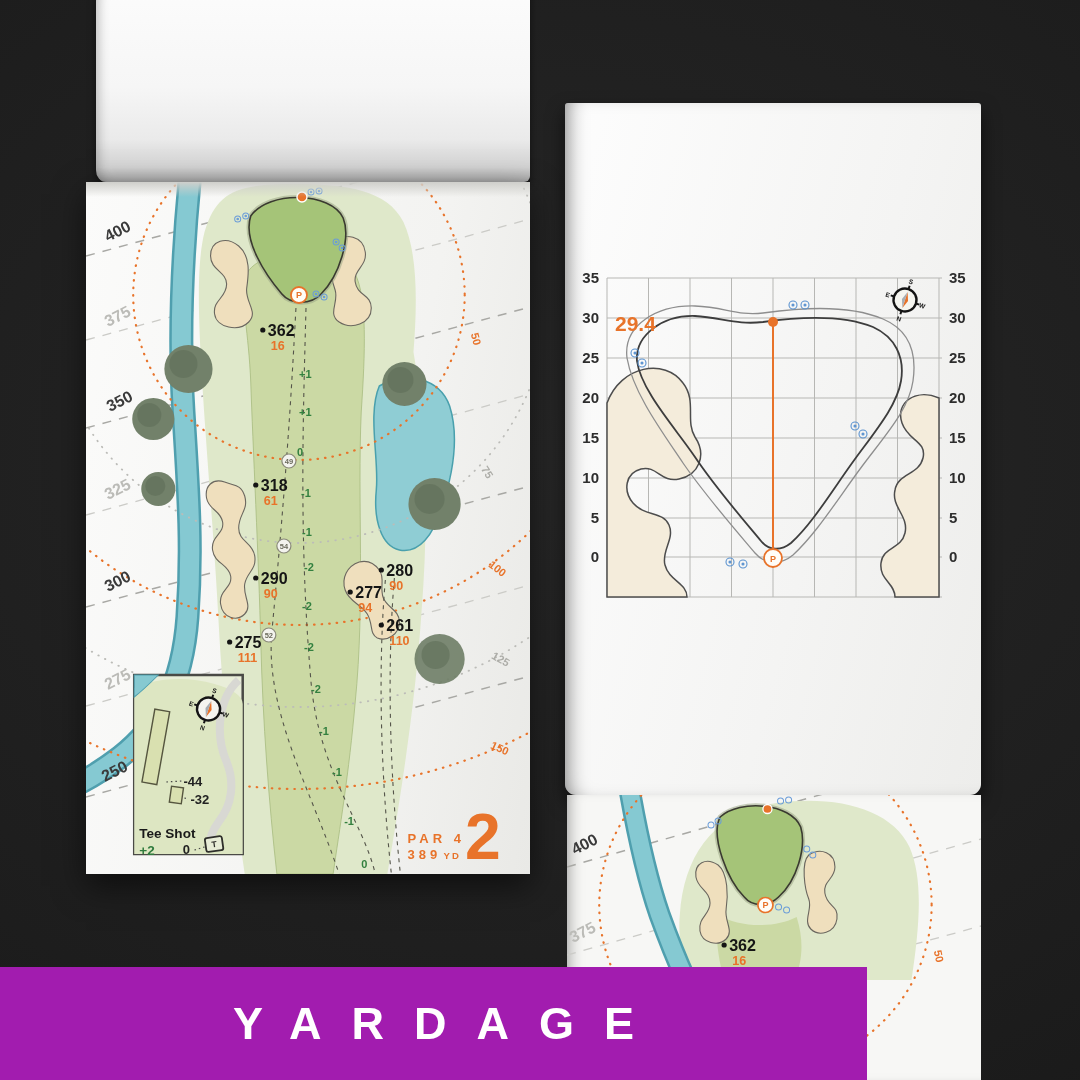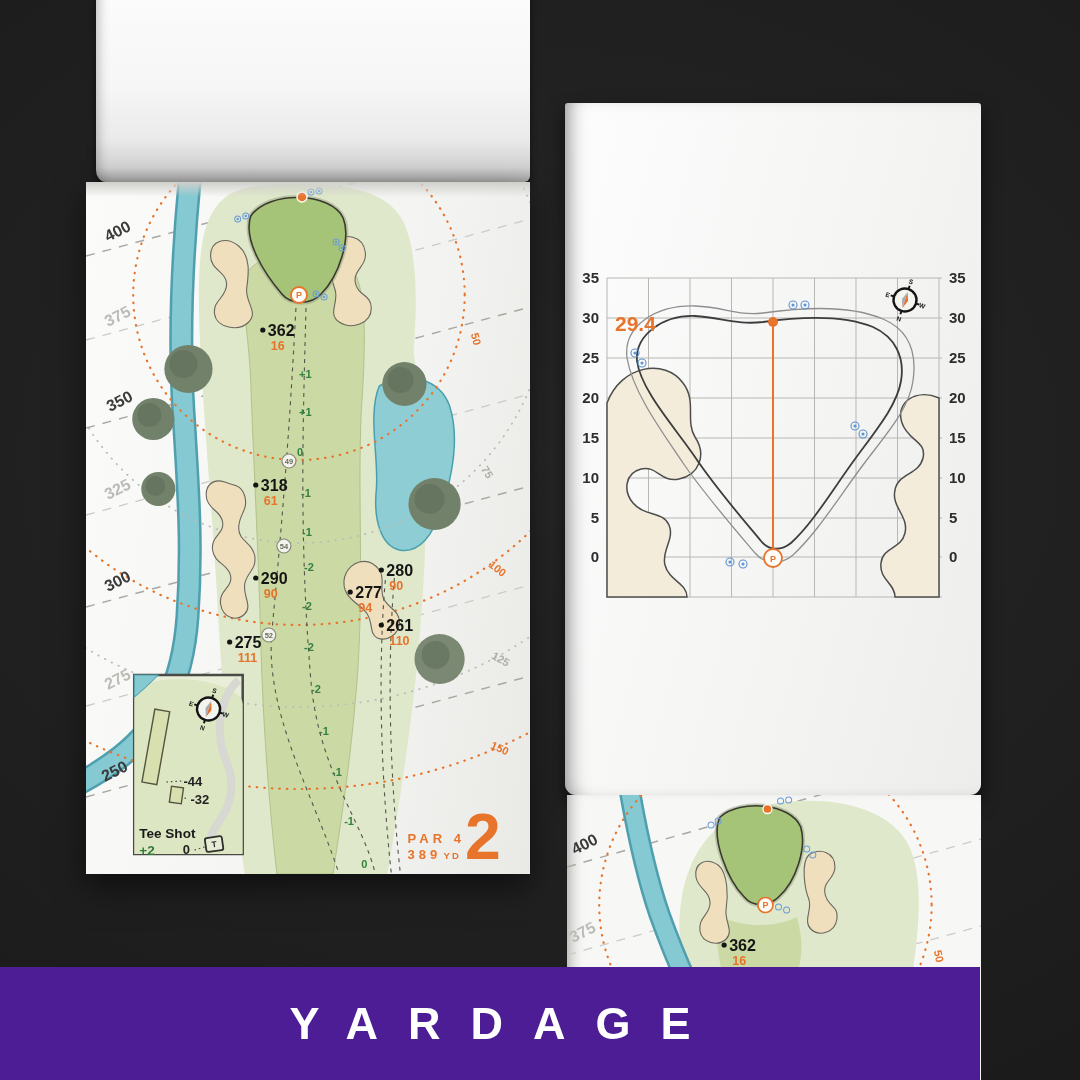--- a/index.html
+++ b/index.html
@@ -14,21 +14,21 @@
        background:linear-gradient(100deg,#fbfbfa 0%,#f3f3f1 65%,#e9e9e6 100%);
        box-shadow:0 12px 30px rgba(0,0,0,.55);}
   #map-page .fold-shade{position:absolute;left:0;top:0;right:0;height:15px;
        background:linear-gradient(#cfcfcb,rgba(255,255,255,0));pointer-events:none;}
   #green-page{left:565px;top:103px;width:416px;height:692px;
        background:linear-gradient(105deg,#fdfdfd 0%,#f4f4f3 60%,#ededeb 100%);
        border-radius:3px 3px 11px 11px;
        box-shadow:inset 15px 0 20px -13px rgba(0,0,0,.5), 0 9px 18px rgba(0,0,0,.6);}
   #next-page{left:567px;top:795px;width:414px;height:285px;background:#f7f7f5;
        box-shadow:inset 12px 0 16px -11px rgba(0,0,0,.4);}
-  #banner{position:absolute;left:0;bottom:0;width:980px;height:113px;background:#4c1d95;
+  #banner{position:absolute;left:0;bottom:0;width:867px;height:113px;background:#a21caf;
        display:flex;align-items:center;justify-content:center;z-index:20;}
   #banner .t{color:#ffffff;font-size:45px;font-weight:bold;letter-spacing:30px;padding-left:30px;line-height:1;}
   svg{display:block;}
   svg text{font-family:"Liberation Sans",sans-serif;}
   .edge-d{font-size:16px;font-weight:bold;fill:#3a3a3a}
   .edge-l{font-size:16px;font-weight:bold;fill:#bbbbb7}
   .ring-o{font-size:11px;font-weight:bold;fill:#e8732a}
   .ring-g{font-size:11px;font-weight:bold;fill:#adada8}
   .carry{font-size:16px;font-weight:bold;fill:#151515}
   .front{font-size:12.5px;font-weight:bold;fill:#e8732a}

